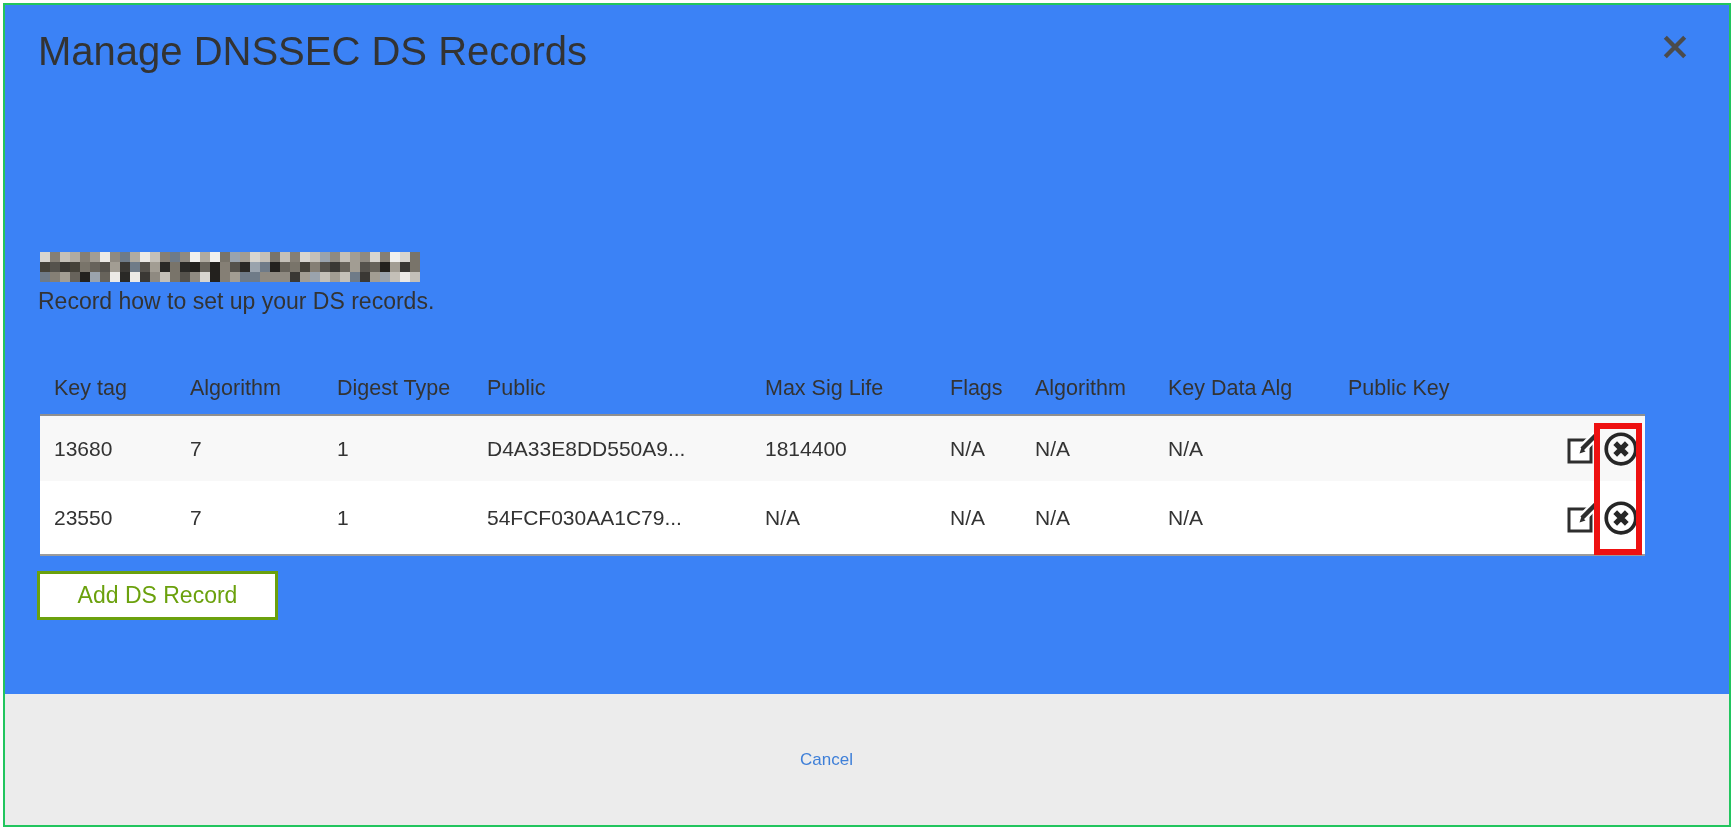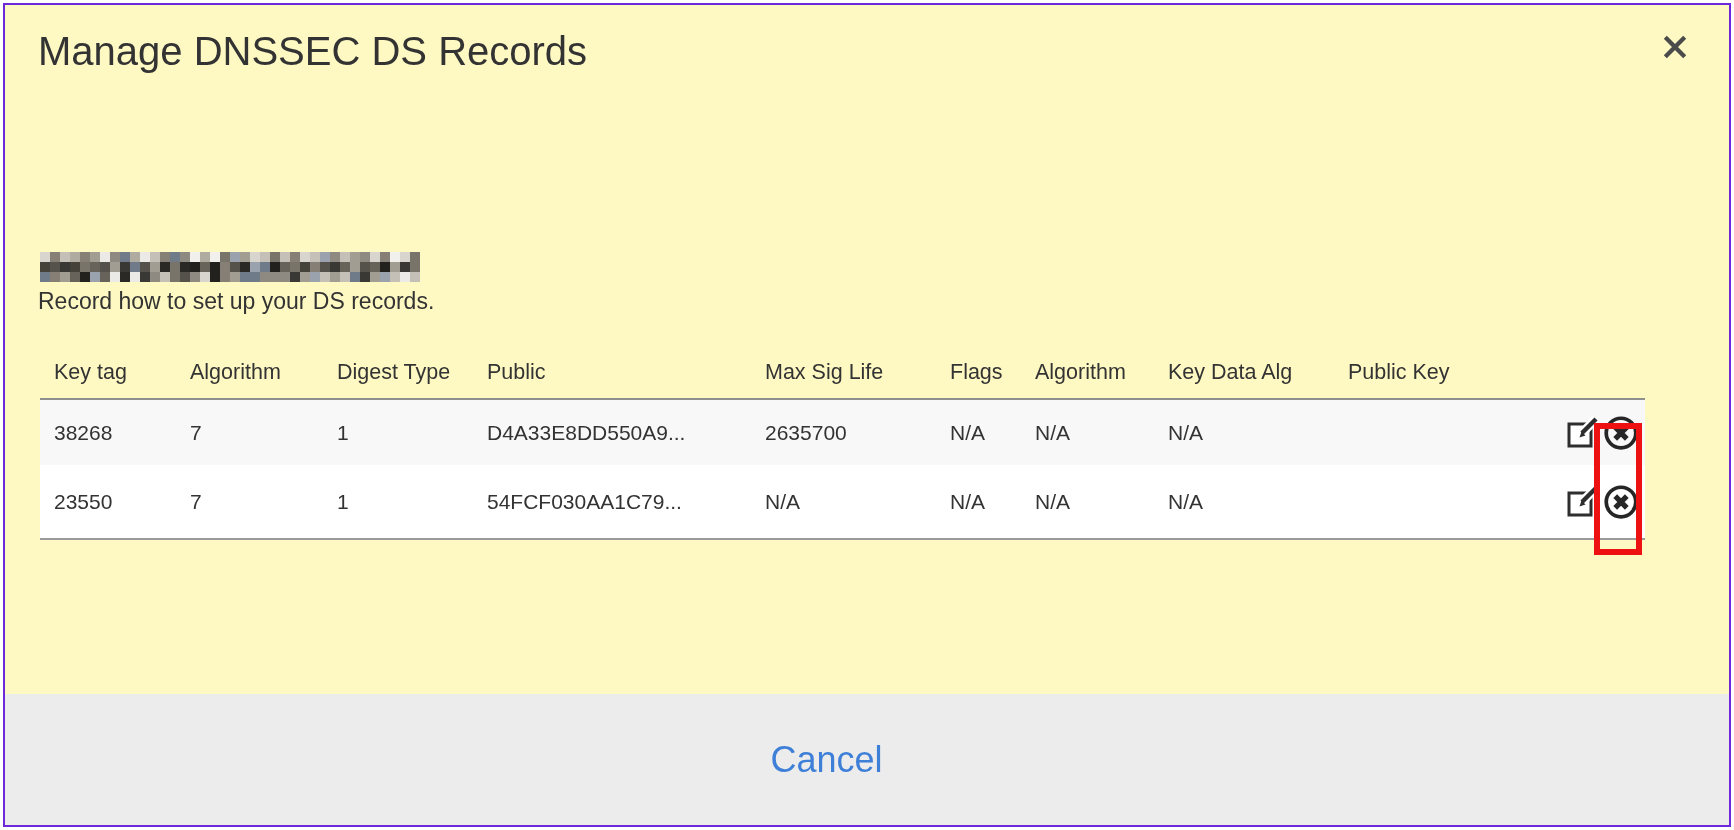--- a/index.html
+++ b/index.html
@@ -1,19 +1,19 @@
 <!DOCTYPE html>
 <html><head>
 <meta charset="utf-8">
 <style>
   * { margin:0; padding:0; box-sizing:border-box; }
   html,body { width:1734px; height:830px; background:#fff; font-family:"Liberation Sans", sans-serif; }
   body { position:relative; overflow:hidden; }
 
-  .modal { position:absolute; inset:3px; border:2px solid #6d28d9; background:#fef9c3; }
+  .modal { position:absolute; inset:3px; border:2px solid #22c55e; background:#3b82f6; }
 
   .modal-title {
     position:absolute; left:33px; top:24px;
     font-size:40px; font-weight:400; color:#333; letter-spacing:0;
   }
   .close-btn {
     position:absolute; right:38px; top:26px;
     background:none; border:none; cursor:pointer; line-height:0; padding:2px;
   }
 
@@ -21,21 +21,21 @@
     position:absolute; left:35px; top:247px;
     width:380px; height:30px; font-size:0; line-height:0; overflow:hidden;
   }
   .redacted-domain span { display:inline-block; width:10px; height:10px; }
 
   .subtitle {
     position:absolute; left:33px; top:283px;
     font-size:23px; color:#333;
   }
 
-  .ds-table-wrap { position:absolute; left:35px; top:342px; width:1605px; }
+  .ds-table-wrap { position:absolute; left:35px; top:358px; width:1605px; }
   table.ds-table { border-collapse:collapse; table-layout:fixed; width:1605px; }
   table.ds-table col:nth-child(1){width:137px;}
   table.ds-table col:nth-child(2){width:147px;}
   table.ds-table col:nth-child(3){width:150px;}
   table.ds-table col:nth-child(4){width:278px;}
   table.ds-table col:nth-child(5){width:185px;}
   table.ds-table col:nth-child(6){width:85px;}
   table.ds-table col:nth-child(7){width:133px;}
   table.ds-table col:nth-child(8){width:180px;}
   table.ds-table col:nth-child(9){width:220px;}
@@ -73,21 +73,21 @@
     position:absolute; left:0; right:0; bottom:0; height:131px;
     background:#ececec; display:flex; justify-content:center; align-items:center;
   }
   .footer-inner { display:flex; align-items:center; position:relative; left:-50px; }
   .save-btn {
     width:176px; height:71px; background:#68a300; border:none;
     border-bottom:5px solid #4e7a00; color:#fff; font-size:27px; font-weight:600;
     font-family:"Liberation Sans", sans-serif; cursor:pointer;
   }
   .cancel-link {
-    margin-left:19px; font-size:36px; color:#3e7fd8; text-decoration:none; cursor:pointer;
+    margin-left:19px; font-size:17px; color:#3e7fd8; text-decoration:none; cursor:pointer;
   }
 </style>
 </head>
 <body>
 
 <div class="modal">
 
   <h1 class="modal-title">Manage DNSSEC DS Records</h1>
 
   <button class="close-btn" aria-label="Close">
@@ -125,25 +125,25 @@
             <th>Max Sig Life</th>
             <th>Flags</th>
             <th>Algorithm</th>
             <th>Key Data Alg</th>
             <th>Public Key</th>
             <th></th>
           </tr>
       </thead>
       <tbody>
           <tr>
-            <td>38268</td>
+            <td>13680</td>
             <td>7</td>
             <td>1</td>
             <td>D4A33E8DD550A9...</td>
-            <td>2635700</td>
+            <td>1814400</td>
             <td>N/A</td>
             <td>N/A</td>
             <td>N/A</td>
             <td></td>
             <td class="actions-cell">
               <div class="actions-inner">
                 <button class="icon-btn"><svg width="34" height="34" viewBox="0 0 34 34">
                     <rect x="4" y="8" width="22" height="22" fill="#fff" stroke="#2e2e2e" stroke-width="3"></rect>
                     <path d="M31 3 L17 17" stroke="#fff" stroke-width="9" fill="none"></path>
                     <path d="M31 3 L17 17" stroke="#2e2e2e" stroke-width="4.5" fill="none"></path>
@@ -180,20 +180,21 @@
                   </svg></button>
               </div>
             </td>
           </tr>
         </tbody>
     </table>
   </div>
 
   <div class="annotation-box"></div>
 
+  <button class="add-ds-btn">Add DS Record</button>
 
   <div class="modal-footer">
     <div class="footer-inner">
       <a class="cancel-link">Cancel</a>
     </div>
   </div>
 
 </div>
 
 </body></html>

